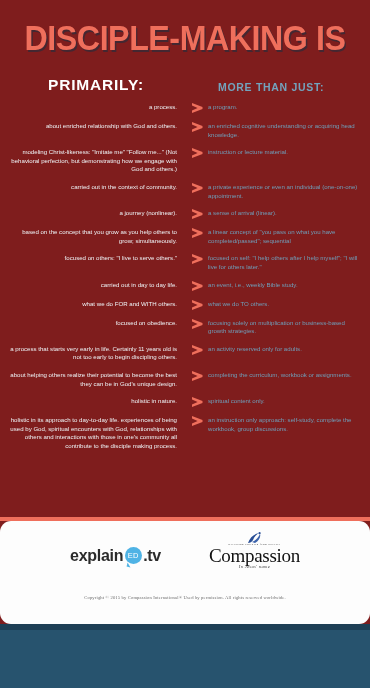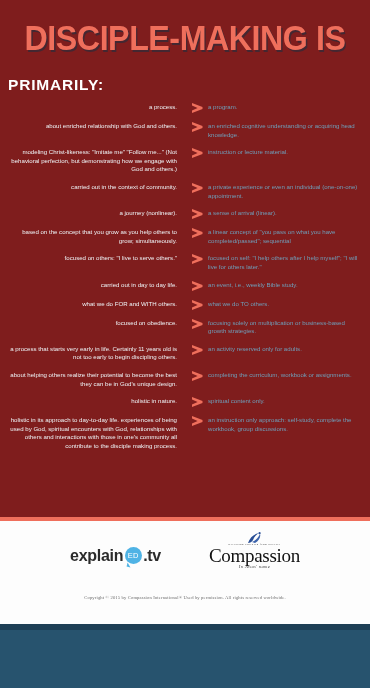--- a/index.html
+++ b/index.html
@@ -43,21 +43,21 @@
 
   
   .col-heads {
     flex: none;
     display: flex;
     margin-top: 19px;
     padding: 0 8px;
   }
   .head-left {
     width: 186px;
-    text-align: left;
+    text-align: center;
     padding-right: 10px;
     box-sizing: border-box;
     font-size: 15.5px;
     font-weight: bold;
     letter-spacing: 0.8px;
     color: #ffffff;
   }
   .head-spacer { width: 24px; }
   .head-right {
     flex: 1;
@@ -114,20 +114,21 @@
     background: #ef6f5c;
   }
   .footer {
     flex: none;
     height: 103px;
     background: #fdfdfd;
     position: relative;
     display: flex;
     flex-direction: column;
     align-items: center;
+    border-radius: 11px;
   }
   .logos {
     margin-top: 21px;
     width: 100%;
     display: flex;
     justify-content: center;
     align-items: center;
     gap: 48px;
   }
 
@@ -235,20 +236,21 @@
 
 <div class="poster">
 
   <div class="hero">
     <div class="hero-title">DISCIPLE-MAKING IS</div>
   </div>
 
   <div class="col-heads">
     <div class="head-left">PRIMARILY:</div>
     <div class="head-spacer"></div>
+    <div class="head-right">MORE THAN JUST:</div>
   </div>
 
   <div class="rows" id="rows-container">
       <div class="row">
         <div class="cell-left">a process.</div>
         <div class="arrow">
           <svg width="13" height="10" viewBox="0 0 13 10">
             <path d="M1 0 L11.5 4.1 L11.5 5.9 L1 10 L1 7.6 L6.6 5.0 L1 2.4 Z" fill="#ef6f5c"></path>
           </svg>
         </div>

